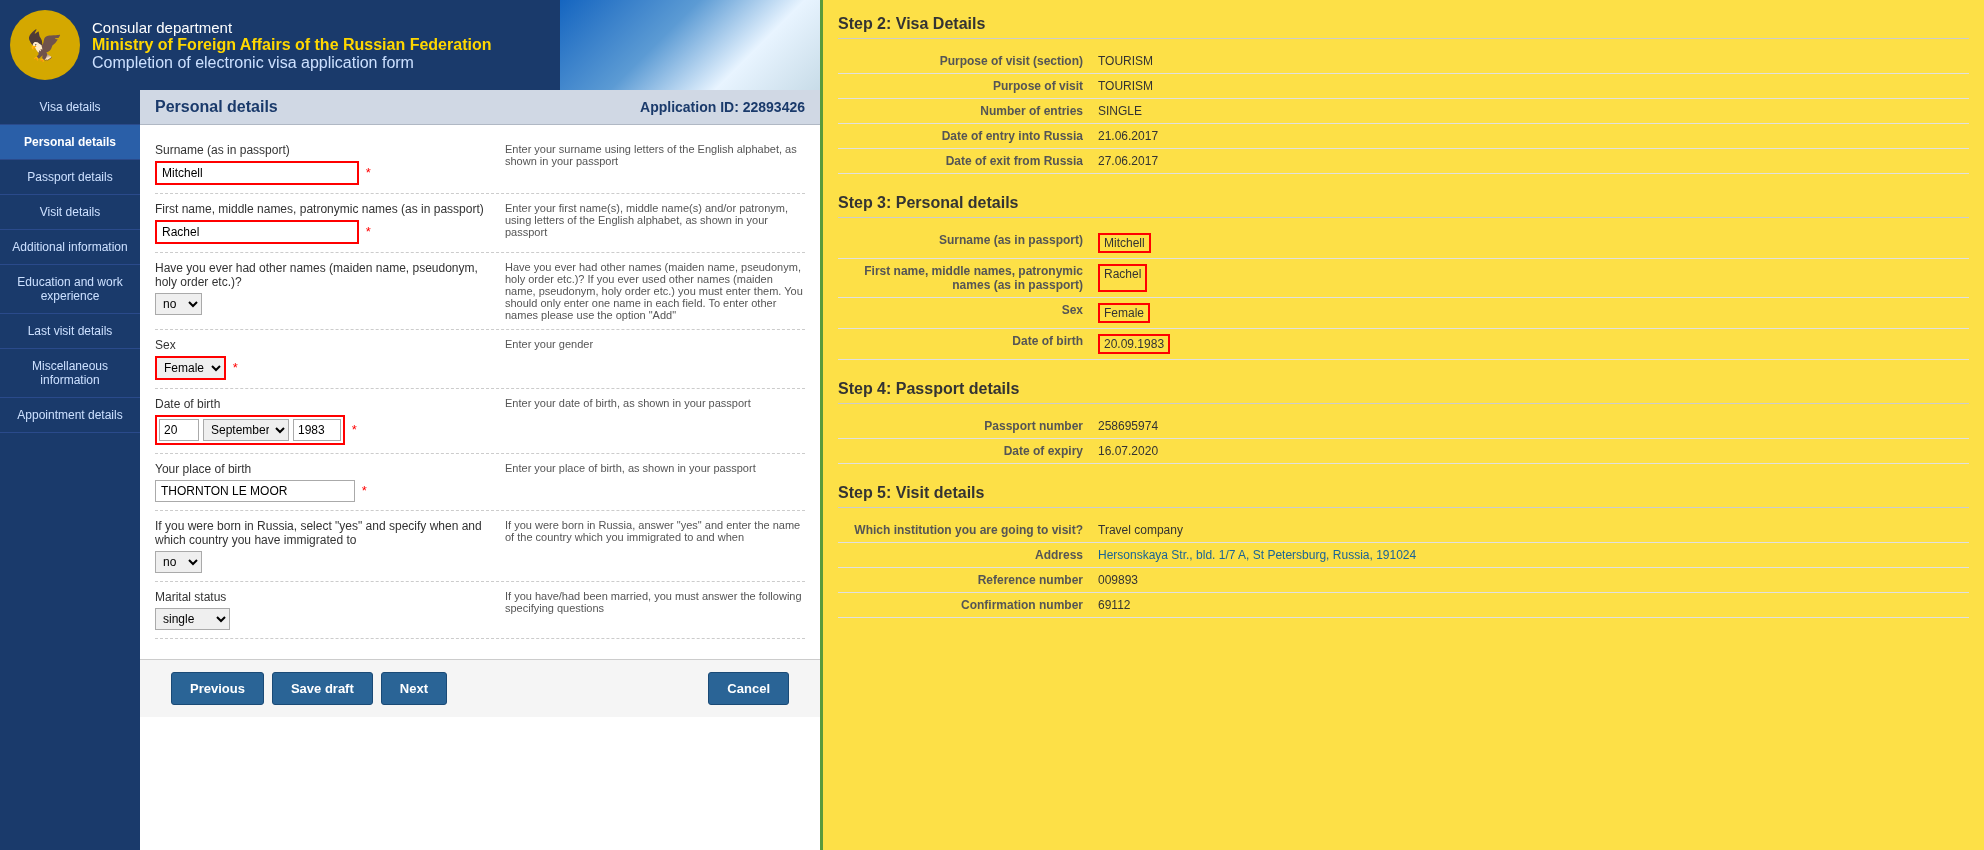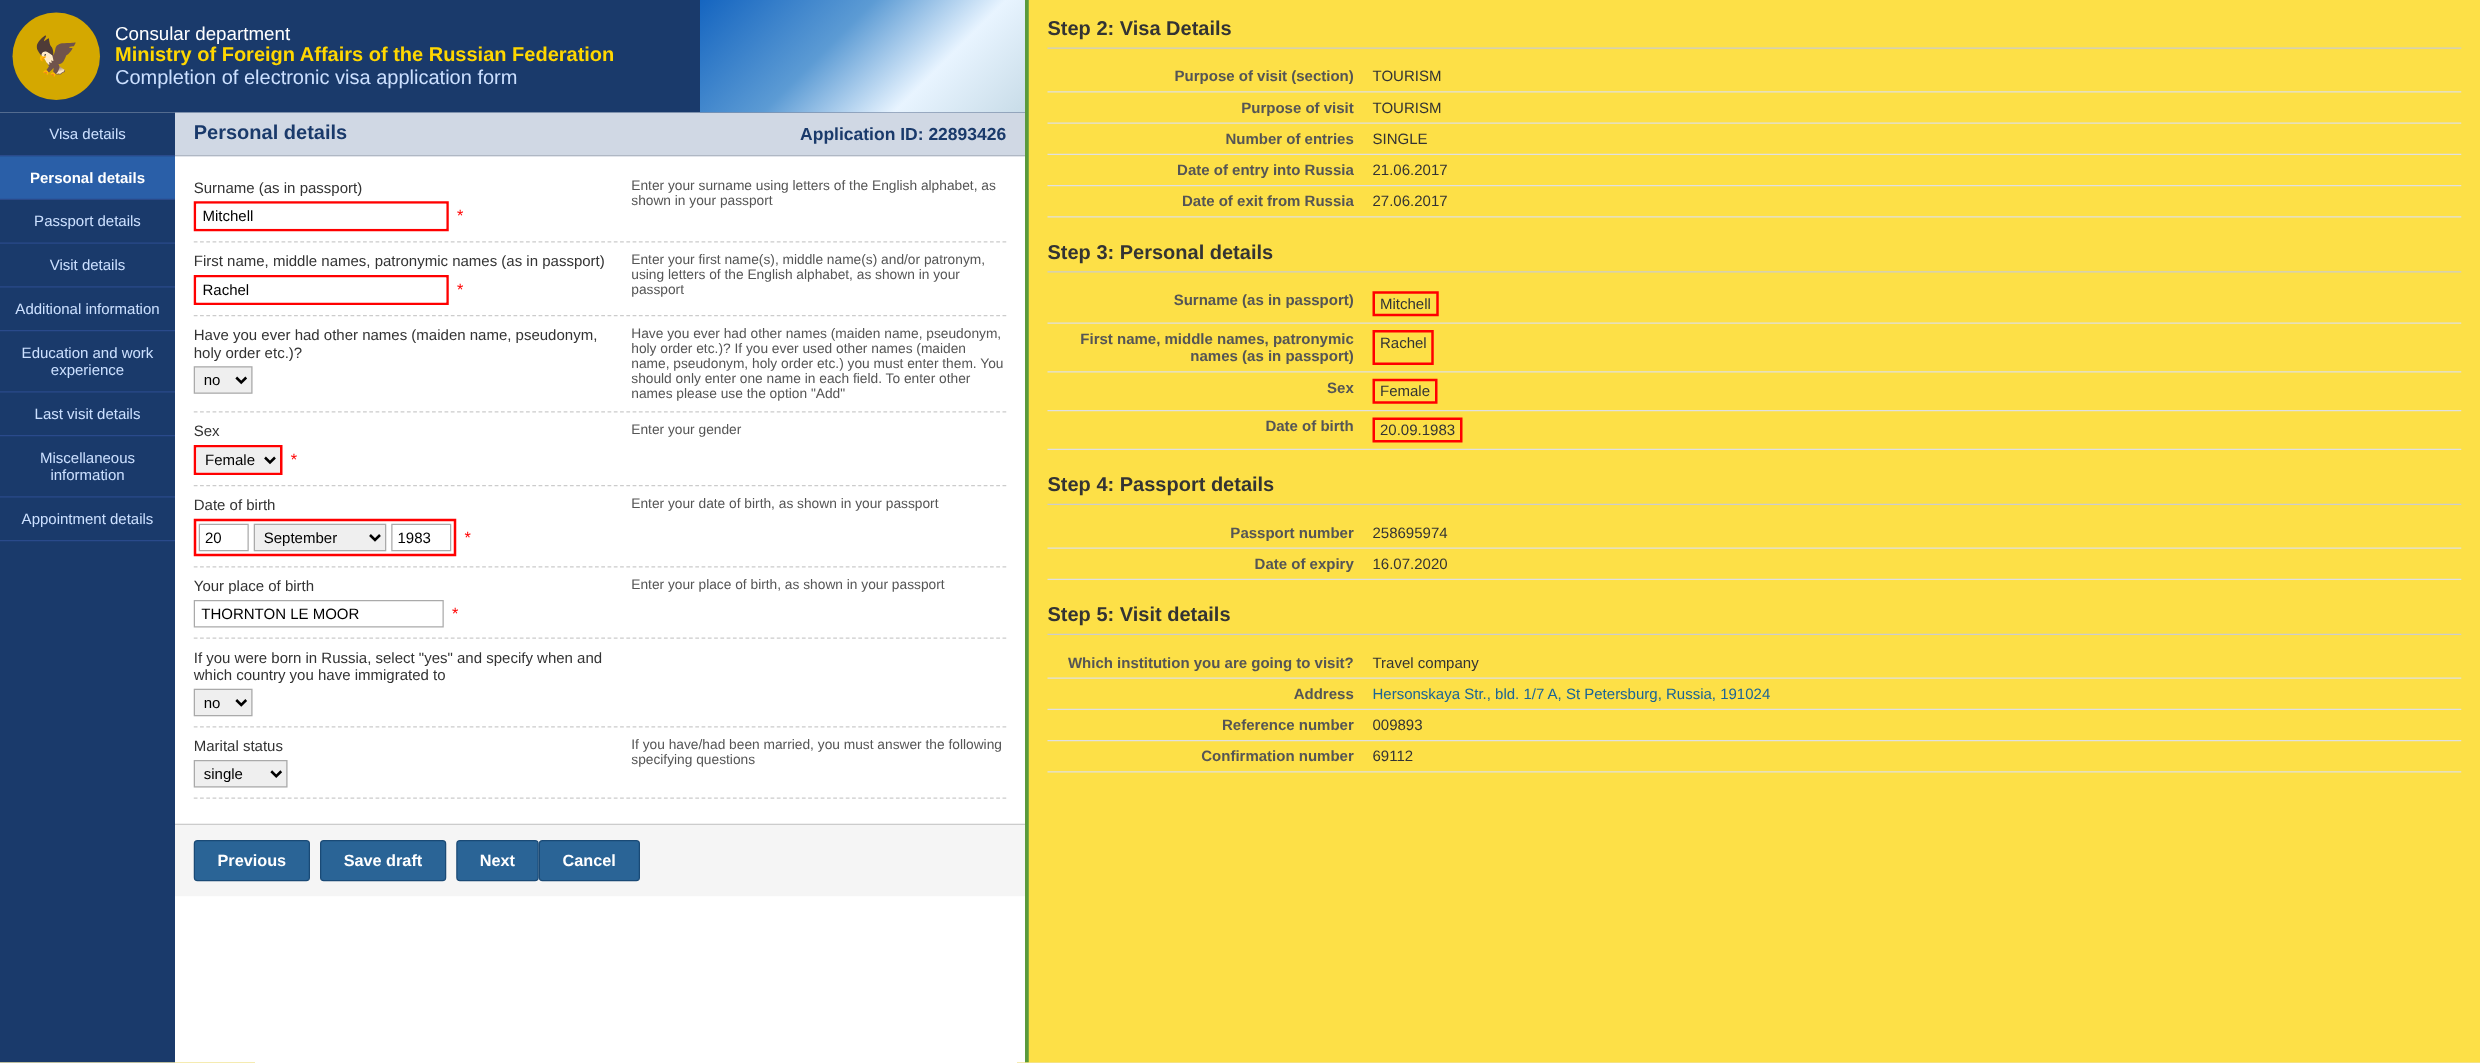--- a/index.html
+++ b/index.html
@@ -37,25 +37,25 @@
     .form-left { width: 340px; flex-shrink: 0; }
     .form-right { flex: 1; color: #555; font-size: 11px; padding-left: 10px; }
     .field-label { font-size: 12px; color: #333; margin-bottom: 4px; }
     .field-input { border: 1px solid #aaa; padding: 3px 5px; font-size: 12px; width: 200px; }
     .field-required { color: red; margin-left: 3px; }
 
     .select-small { border: 1px solid #aaa; padding: 2px 3px; font-size: 12px; }
 
     .date-group { display: flex; gap: 4px; align-items: center; }
     .date-input { border: 1px solid #aaa; padding: 3px 4px; font-size: 12px; width: 40px; }
-    .month-select { border: 1px solid #aaa; padding: 2px 3px; font-size: 12px; width: 106px; }
+    .month-select { border: 1px solid #aaa; padding: 2px 3px; font-size: 12px; width: 86px; }
     .year-input { border: 1px solid #aaa; padding: 3px 4px; font-size: 12px; width: 48px; }
 
     
-    .bottom-bar { display: flex; align-items: center; padding: 12px 15px; border-top: 1px solid #ccc; background: #f5f5f5; margin-top: 10px; }
+    .bottom-bar { display: flex; justify-content: space-between; align-items: center; padding: 12px 31px; border-top: 1px solid #ccc; background: #f5f5f5; margin-top: 10px; gap: 44px; }
     .btn { padding: 8px 18px; font-size: 13px; font-weight: bold; cursor: pointer; border: 1px solid #444; border-radius: 3px; }
     .btn-blue { background: #2a6496; color: #fff; border-color: #1a4a76; }
     .btn-cancel { background: #2a6496; color: #fff; border-color: #1a4a76; }
 
     
     .right-panel { flex: 1; background: #fde047; padding: 15px; border-left: 3px solid #5a9a3c; overflow-y: auto; }
 
     .step-section { margin-bottom: 20px; }
     .step-title { font-size: 16px; font-weight: bold; color: #333; margin-bottom: 10px; border-bottom: 1px solid #ccc; padding-bottom: 5px; }
     .step-row { display: flex; padding: 5px 0; border-bottom: 1px solid #e0e0e0; }
@@ -183,20 +183,21 @@
           </div>
 
           <div class="form-row">
             <div class="form-left">
               <div class="field-label">If you were born in Russia, select "yes" and specify when and which country you have immigrated to</div>
               <select class="select-small">
                 <option value="no">no</option>
                 <option value="yes">yes</option>
               </select>
             </div>
+            <div class="form-right">If you were born in Russia, answer "yes" and enter the name of the country which you immigrated to and when</div>
           </div>
 
           <div class="form-row">
             <div class="form-left">
               <div class="field-label">Marital status</div>
               <select class="select-small">
                 <option value="single">single</option>
                 <option value="married">married</option>
                 <option value="divorced">divorced</option>
                 <option value="widowed">widowed</option>

